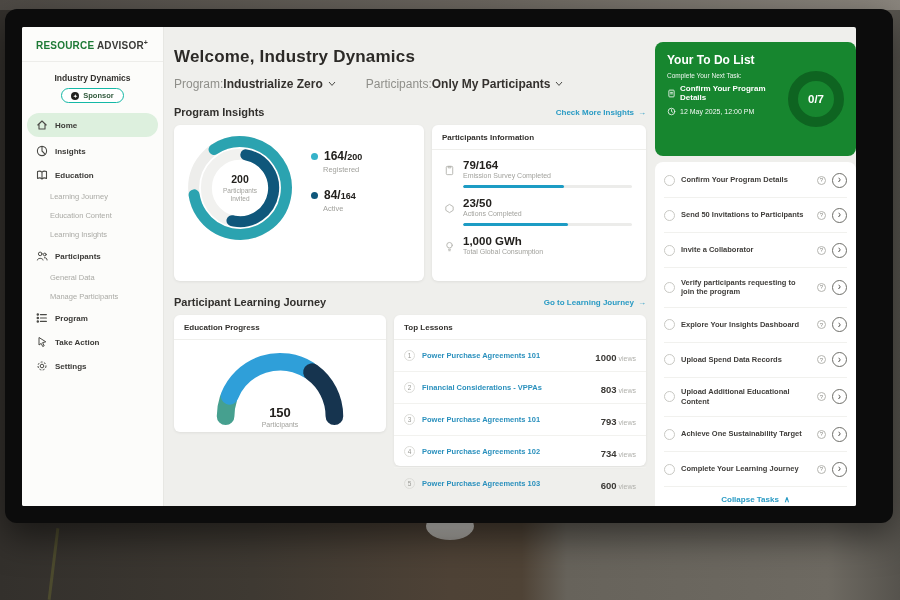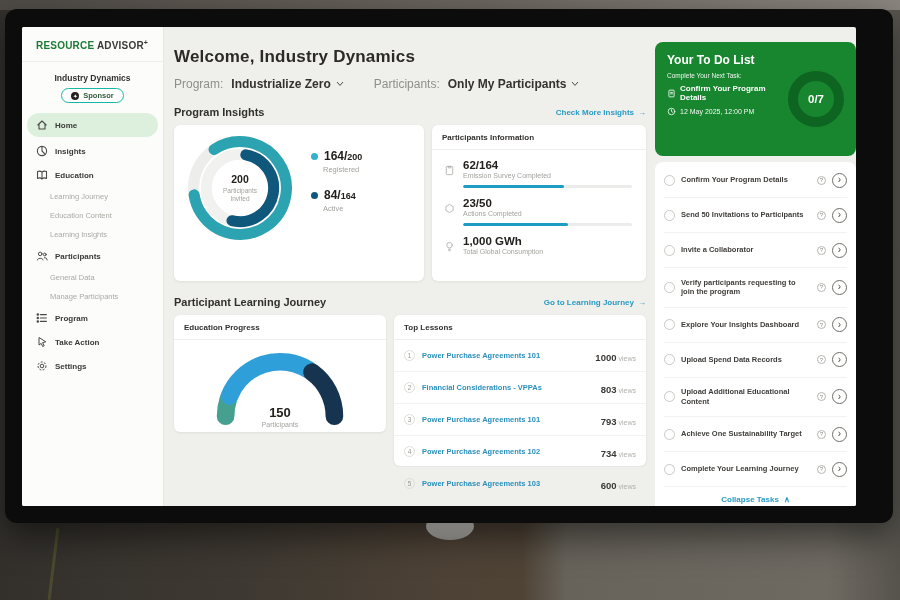--- a/index.html
+++ b/index.html
@@ -34,21 +34,21 @@
   .nav-item.active { background:#ddf0de; border-radius:14px; margin:0 5px 2px 5px; padding:6px 8px 6px 9px; }
   .nav-item.sub { padding:5px 10px 5px 28px; font-weight:normal; color:#aaaaa5; font-size:7.5px; }
   .nav-icon { width:12px; height:12px; flex:none; color:#4a4a46; display:flex; }
   .nav-icon svg { width:12px; height:12px; }
 
   
   .main { position:absolute; left:142px; top:0; width:488px; height:100%; padding:16px 6px 0 10px; }
   .h1 { font-size:17px; font-weight:bold; color:#2c2a27; letter-spacing:.2px; margin-top:4px; }
   .filters { display:flex; gap:30px; margin-top:10px; font-size:12px; color:#8f8f8a; align-items:flex-end; }
   .filter { display:flex; align-items:center; cursor:pointer; }
-  .filter b { color:#34312e; margin-left:8px; }
+  .filter b { color:#34312e; margin-left:0; }
   .caret { margin-left:5px; display:flex; } .caret svg { width:8px; height:6px; }
   .sec-row { display:flex; justify-content:space-between; align-items:center; margin-top:15px; }
   .sec-title { font-size:11px; font-weight:bold; color:#32302d; }
   .link { font-size:8px; font-weight:bold; color:#2a9bc4; display:flex; gap:4px; align-items:center; cursor:pointer; }
   .cards { display:flex; gap:8px; margin-top:7px; align-items:stretch; }
   .card { background:#fff; border-radius:6px; box-shadow:0 1px 3px rgba(0,0,0,.07); }
   .card-h { padding:8px 10px 7px; font-size:8px; font-weight:bold; color:#33312e; border-bottom:1px solid #efefec; }
 
   
   .card-invited { width:250px; height:156px; }
@@ -294,21 +294,21 @@
 
       <div class="card card-info">
         <div class="card-h">Participants Information</div>
         <div class="info-body">
           <div class="stat">
             <span class="stat-icon"><svg viewBox="0 0 12 12" fill="none" stroke="currentColor" stroke-width="1">
                     <rect x="2.5" y="1.5" width="7" height="9" rx="1"></rect>
                     <path d="M4.5 1.5h3v1.6h-3z"></path>
                   </svg></span>
             <div>
-              <div class="v">62/164</div>
+              <div class="v">79/164</div>
               <div class="l">Emission Survey Completed</div>
             </div>
           </div>
           <div class="bar">
                 <div class="bar-fill" style="width: 60%;"></div>
               </div>
           <div class="stat">
             <span class="stat-icon"><svg viewBox="0 0 12 12" fill="none" stroke="currentColor" stroke-width="1" stroke-linejoin="round">
                     <path d="M6 1.5 10 4v4L6 10.5 2 8V4Z"></path>
                   </svg></span>

